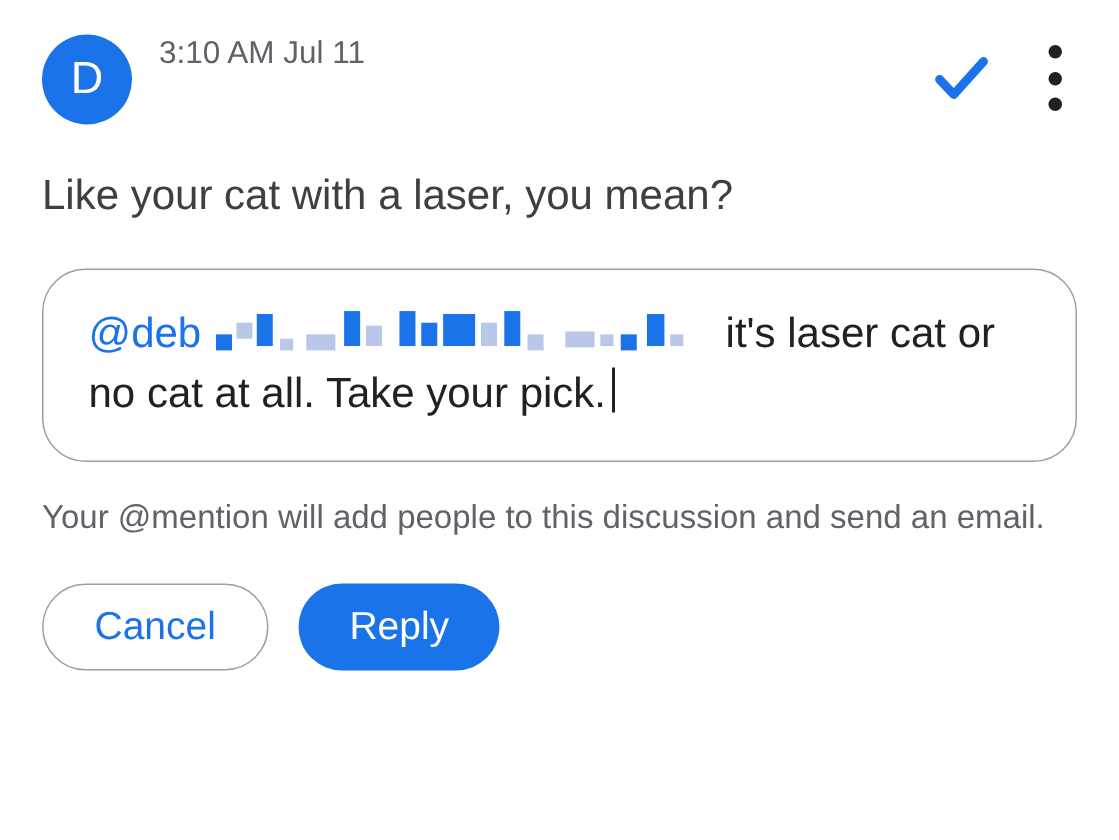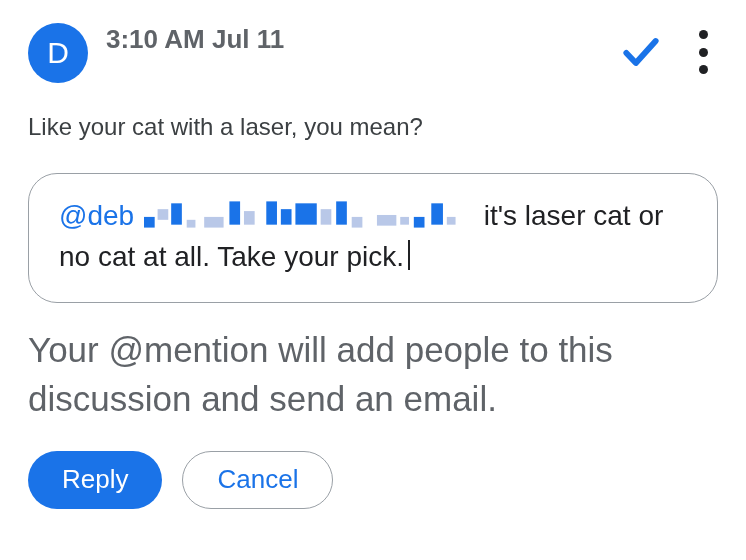--- a/index.html
+++ b/index.html
@@ -32,24 +32,23 @@
   .name-block {
     flex: 1;
     padding-top: 2px;
   }
   .name {
     font-weight: 700;
     font-size: 30px;
     color: #202124;
   }
   .timestamp {
-    font-size: 26px;
+    font-size: 21px;
     color: #5f6368;
     margin-top: 2px;
-    font-weight: bold;
   }
   .header-actions {
     display: flex;
     align-items: center;
     gap: 32px;
     padding-top: 6px;
     padding-right: 6px;
   }
   .check-icon svg {
     width: 44px;
@@ -65,21 +64,21 @@
     padding: 4px;
   }
   .more-icon span {
     width: 9px;
     height: 9px;
     background: #202124;
     border-radius: 50%;
     display:block;
   }
   .comment-text {
-    font-size: 24px;
+    font-size: 28px;
     color: #3c4043;
     margin-top: 28px;
     line-height: 1.35;
   }
   .reply-box {
     margin-top: 30px;
     border: 1px solid #9aa0a6;
     border-radius: 29px;
     padding: 22px 30px 24px 30px;
     font-size: 28px;
@@ -97,21 +96,21 @@
   }
   .cursor {
     display: inline-block;
     width: 1.5px;
     height: 30px;
     background: #202124;
     vertical-align: -4px;
     margin-left: 4px;
   }
   .mention-note {
-    font-size: 35px;
+    font-size: 22px;
     color: #5f6368;
     margin-top: 22px;
     line-height: 1.4;
   }
   .buttons {
     display: flex;
     gap: 20px;
     margin-top: 28px;
   }
   .btn {
@@ -187,15 +186,15 @@
         <rect x="296" y="4" width="12" height="22" fill="#1a73e8"></rect>
         <rect x="312" y="18" width="9" height="8" fill="#b9c8e8"></rect>
       </g>
     </svg>
   </span><span> it's laser cat or no cat at all. Take your pick.</span><span class="cursor"></span>
 </div>
 
 <div class="mention-note">Your @mention will add people to this discussion and send an email.</div>
 
 <div class="buttons">
+  <button class="btn btn-secondary">Cancel</button>
   <button class="btn btn-primary">Reply</button>
-  <button class="btn btn-secondary">Cancel</button>
 </div>
 
 </body></html>

